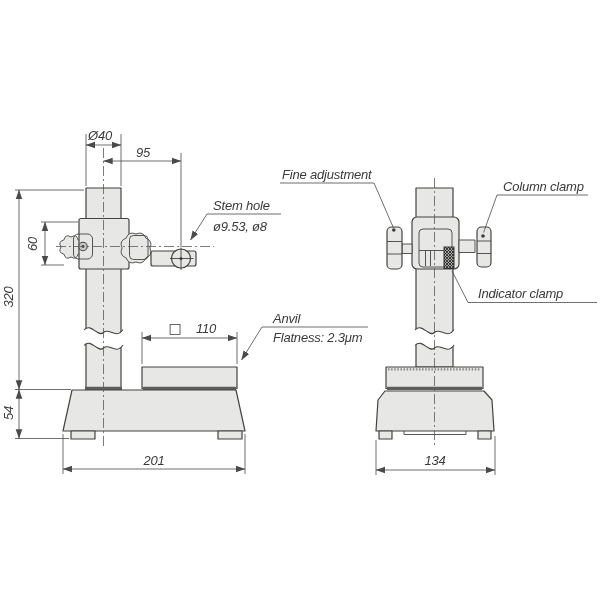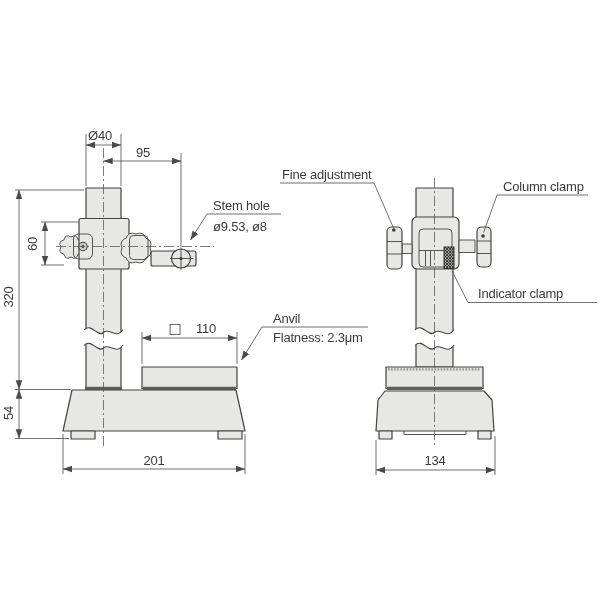--- a/index.html
+++ b/index.html
@@ -1,17 +1,17 @@
 <!DOCTYPE html>
 <html><head>
 <meta charset="utf-8">
 <style>
   html,body{margin:0;padding:0;background:#ffffff;}
   .canvas{position:relative;width:600px;height:600px;background:#ffffff;overflow:hidden;
-          font-family:"Liberation Sans",sans-serif;}
+          font-family:"Liberation Sans",sans-serif;font-style:italic;}
   svg{display:block;}
   
   .fill   {fill:#e7e7e5;stroke:#434341;stroke-width:1.2;stroke-linejoin:round;}
   .fillthin{fill:#e7e7e5;stroke:#434341;stroke-width:0.9;stroke-linejoin:round;}
   .thin   {fill:none;stroke:#434341;stroke-width:0.9;}
   .dark   {stroke:#5e5e5c;stroke-width:3.2;fill:none;}
   .knurl  {stroke:#8b8b89;stroke-width:2.4;stroke-dasharray:1.5 1.6;fill:none;}
   .dim    {fill:none;stroke:#4a4a4a;stroke-width:0.8;}
   .cl     {fill:none;stroke:#5a5a5a;stroke-width:0.8;stroke-dasharray:10 3 2 3;}
   .brk    {fill:none;stroke:#434341;stroke-width:1.1;}

